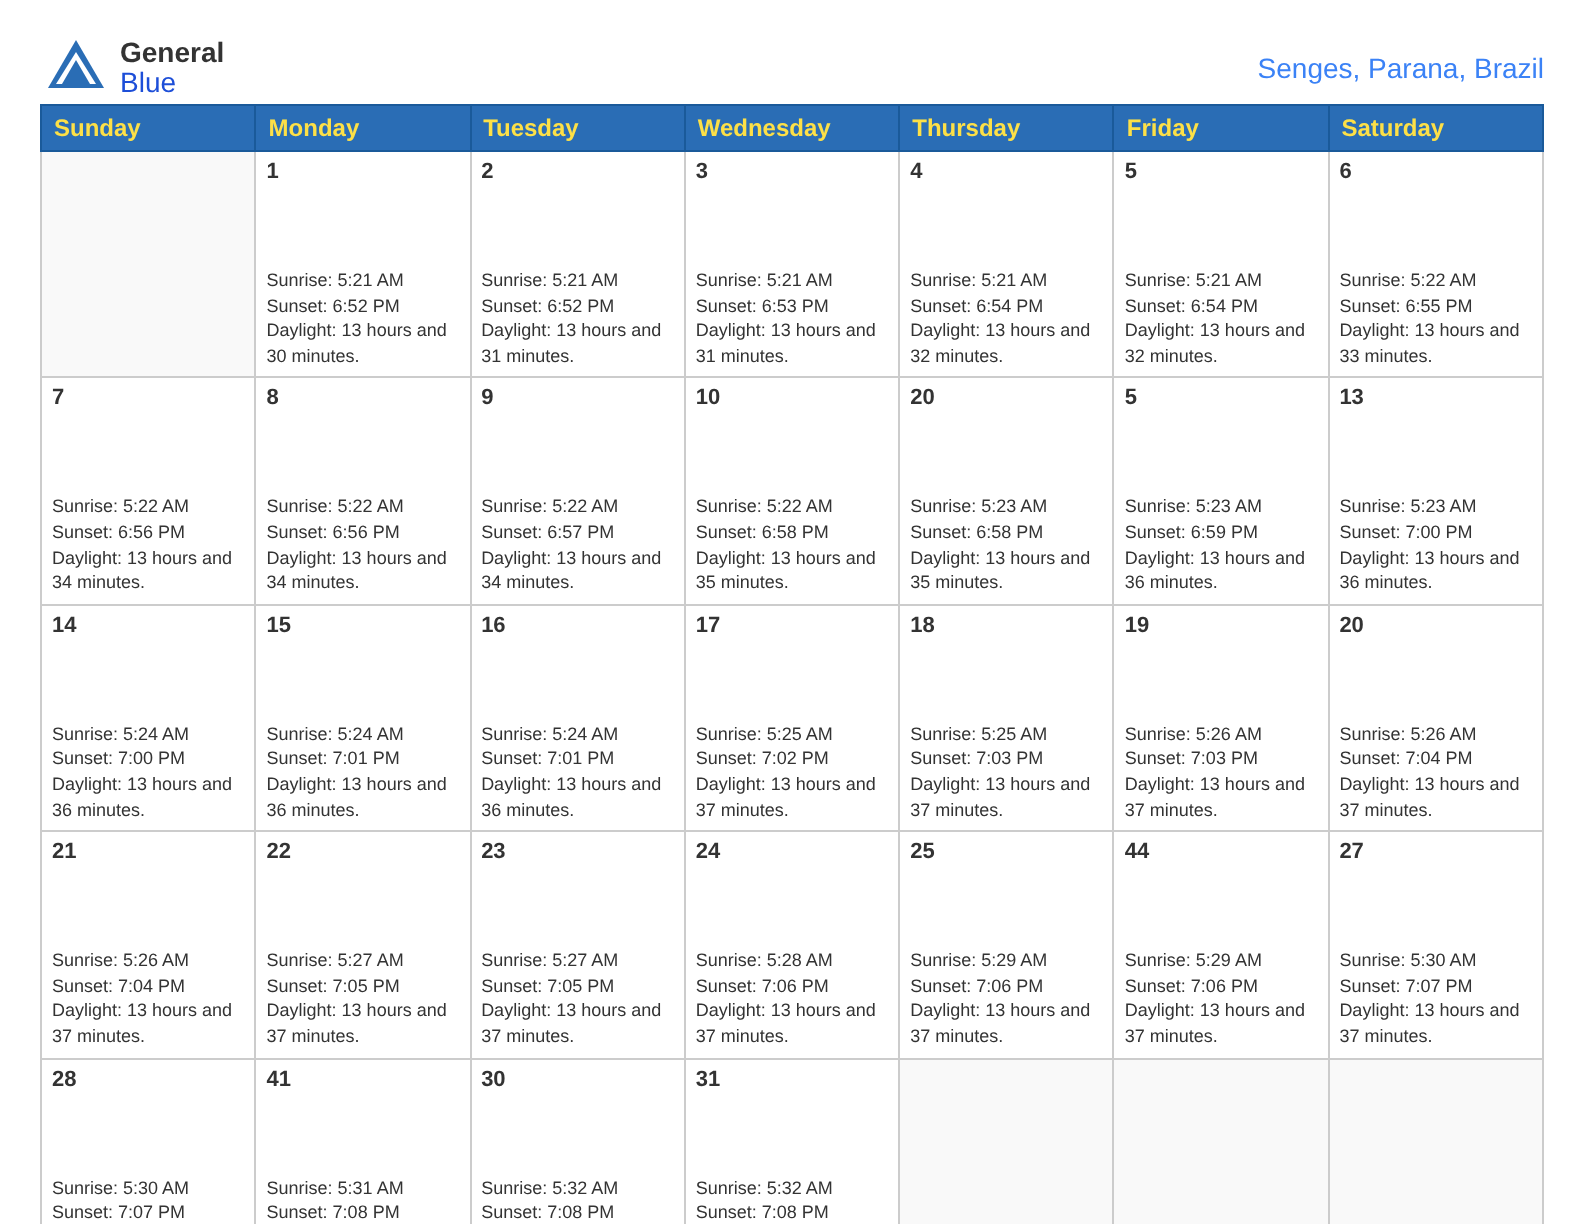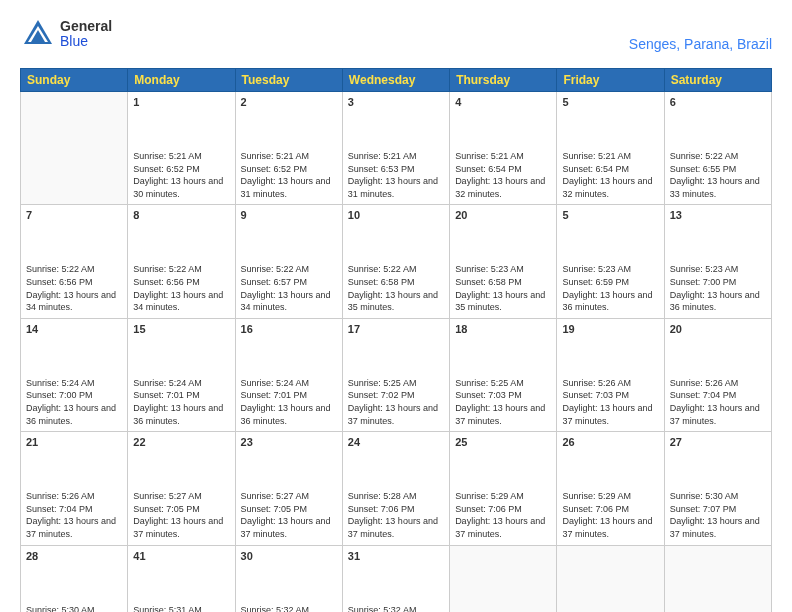--- a/index.html
+++ b/index.html
@@ -13,22 +13,22 @@
     .page {
       width: 792px;
       height: 612px;
       padding: 16px 20px;
       display: flex;
       flex-direction: column;
     }
     .header {
       display: flex;
       justify-content: space-between;
-      align-items: flex-end;
-      margin-bottom: 16px;
+      align-items: center;
+      margin-bottom: 0;
     }
     .logo {
       display: flex;
       align-items: center;
       gap: 4px;
     }
     .logo-icon {
       width: 36px;
       height: 36px;
     }
@@ -311,21 +311,21 @@
 and 37 minutes.</div>
           </td>
           <td>
             <span class="day-num">25</span>
             <div class="day-info">Sunrise: 5:29 AM
 Sunset: 7:06 PM
 Daylight: 13 hours
 and 37 minutes.</div>
           </td>
           <td>
-            <span class="day-num">26</span>
+            <span class="day-num">44</span>
             <div class="day-info">Sunrise: 5:29 AM
 Sunset: 7:06 PM
 Daylight: 13 hours
 and 37 minutes.</div>
           </td>
           <td>
             <span class="day-num">27</span>
             <div class="day-info">Sunrise: 5:30 AM
 Sunset: 7:07 PM
 Daylight: 13 hours

